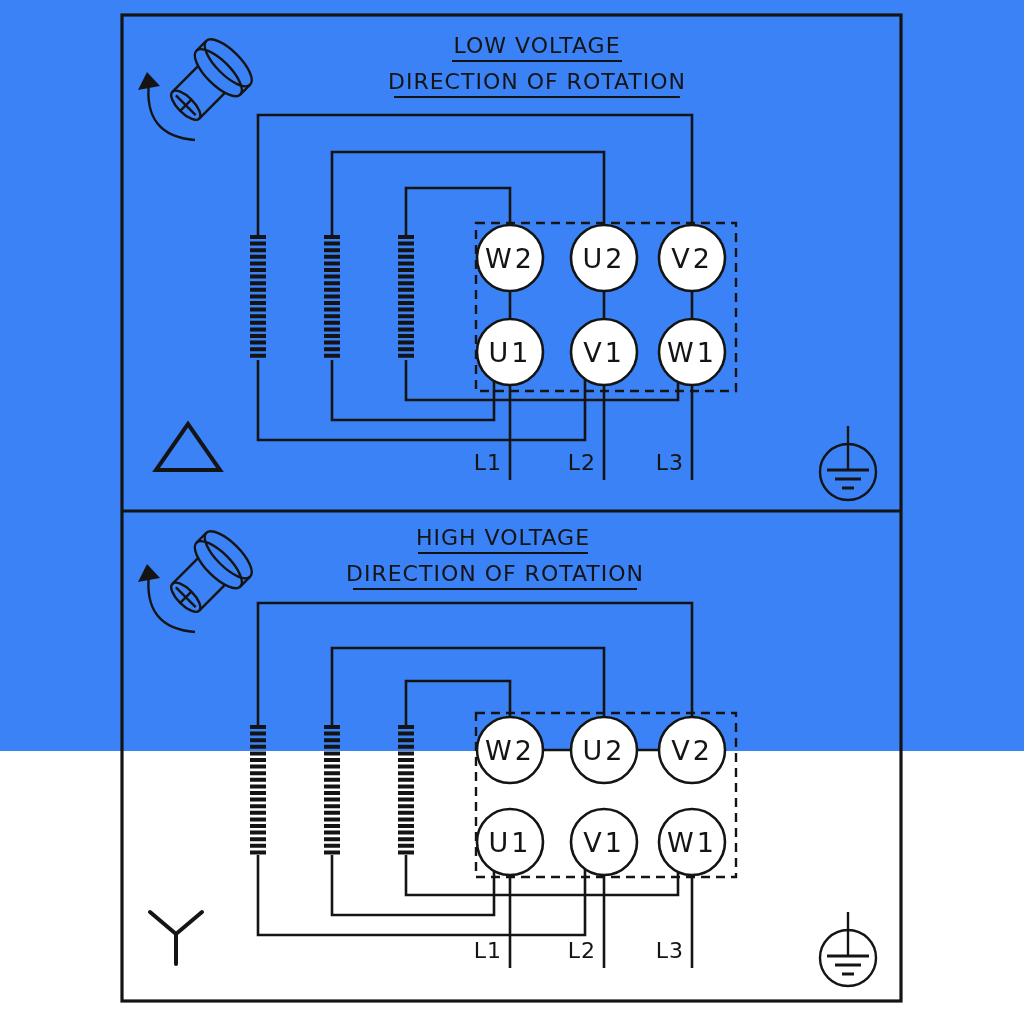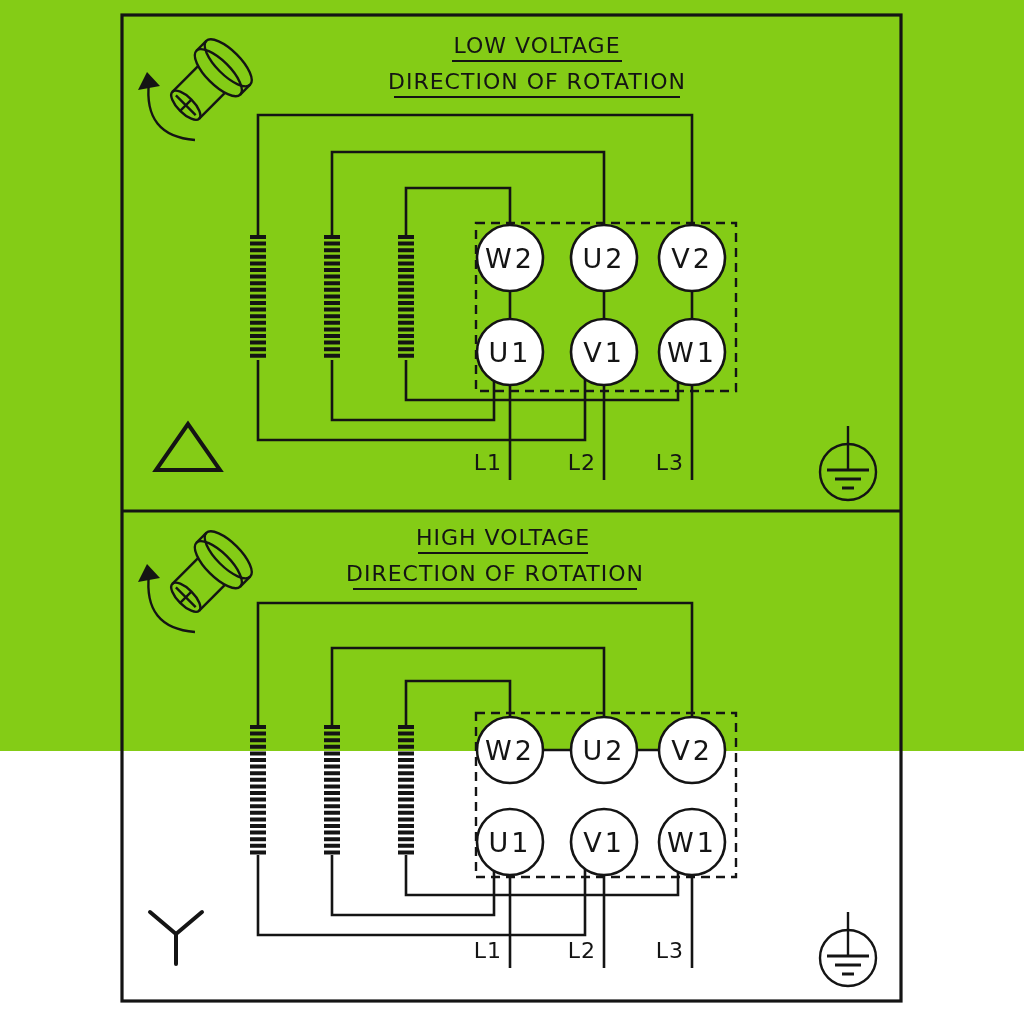--- a/index.html
+++ b/index.html
@@ -1,16 +1,16 @@
 <!DOCTYPE html>
 <html><head>
 <meta charset="utf-8">
 <style>
   html,body{margin:0;padding:0;background:#ffffff;width:1024px;height:1024px;}
-  .canvas{position:relative;width:1024px;height:751px;background:#84cc16;}
+  .canvas{position:relative;width:1024px;height:751px;background:#3b82f6;}
   svg{display:block;}
   svg text{font-family:"DejaVu Sans","Liberation Sans",sans-serif;fill:#141414;}
   .title{font-size:22px;letter-spacing:1px;}
   .terminal-label{font-size:27px;letter-spacing:3px;}
   .supply-label{font-size:22px;letter-spacing:1px;}
   .wire{stroke:#141414;stroke-width:2.6;fill:none;}
   .winding{stroke:#141414;stroke-width:16;stroke-dasharray:4 2.6;fill:none;}
   .dashed-box{stroke:#141414;stroke-width:2.4;stroke-dasharray:9 6;fill:none;}
   .terminal-circle{stroke:#141414;stroke-width:2.6;fill:#ffffff;}
   .underline{stroke:#141414;stroke-width:2;}

